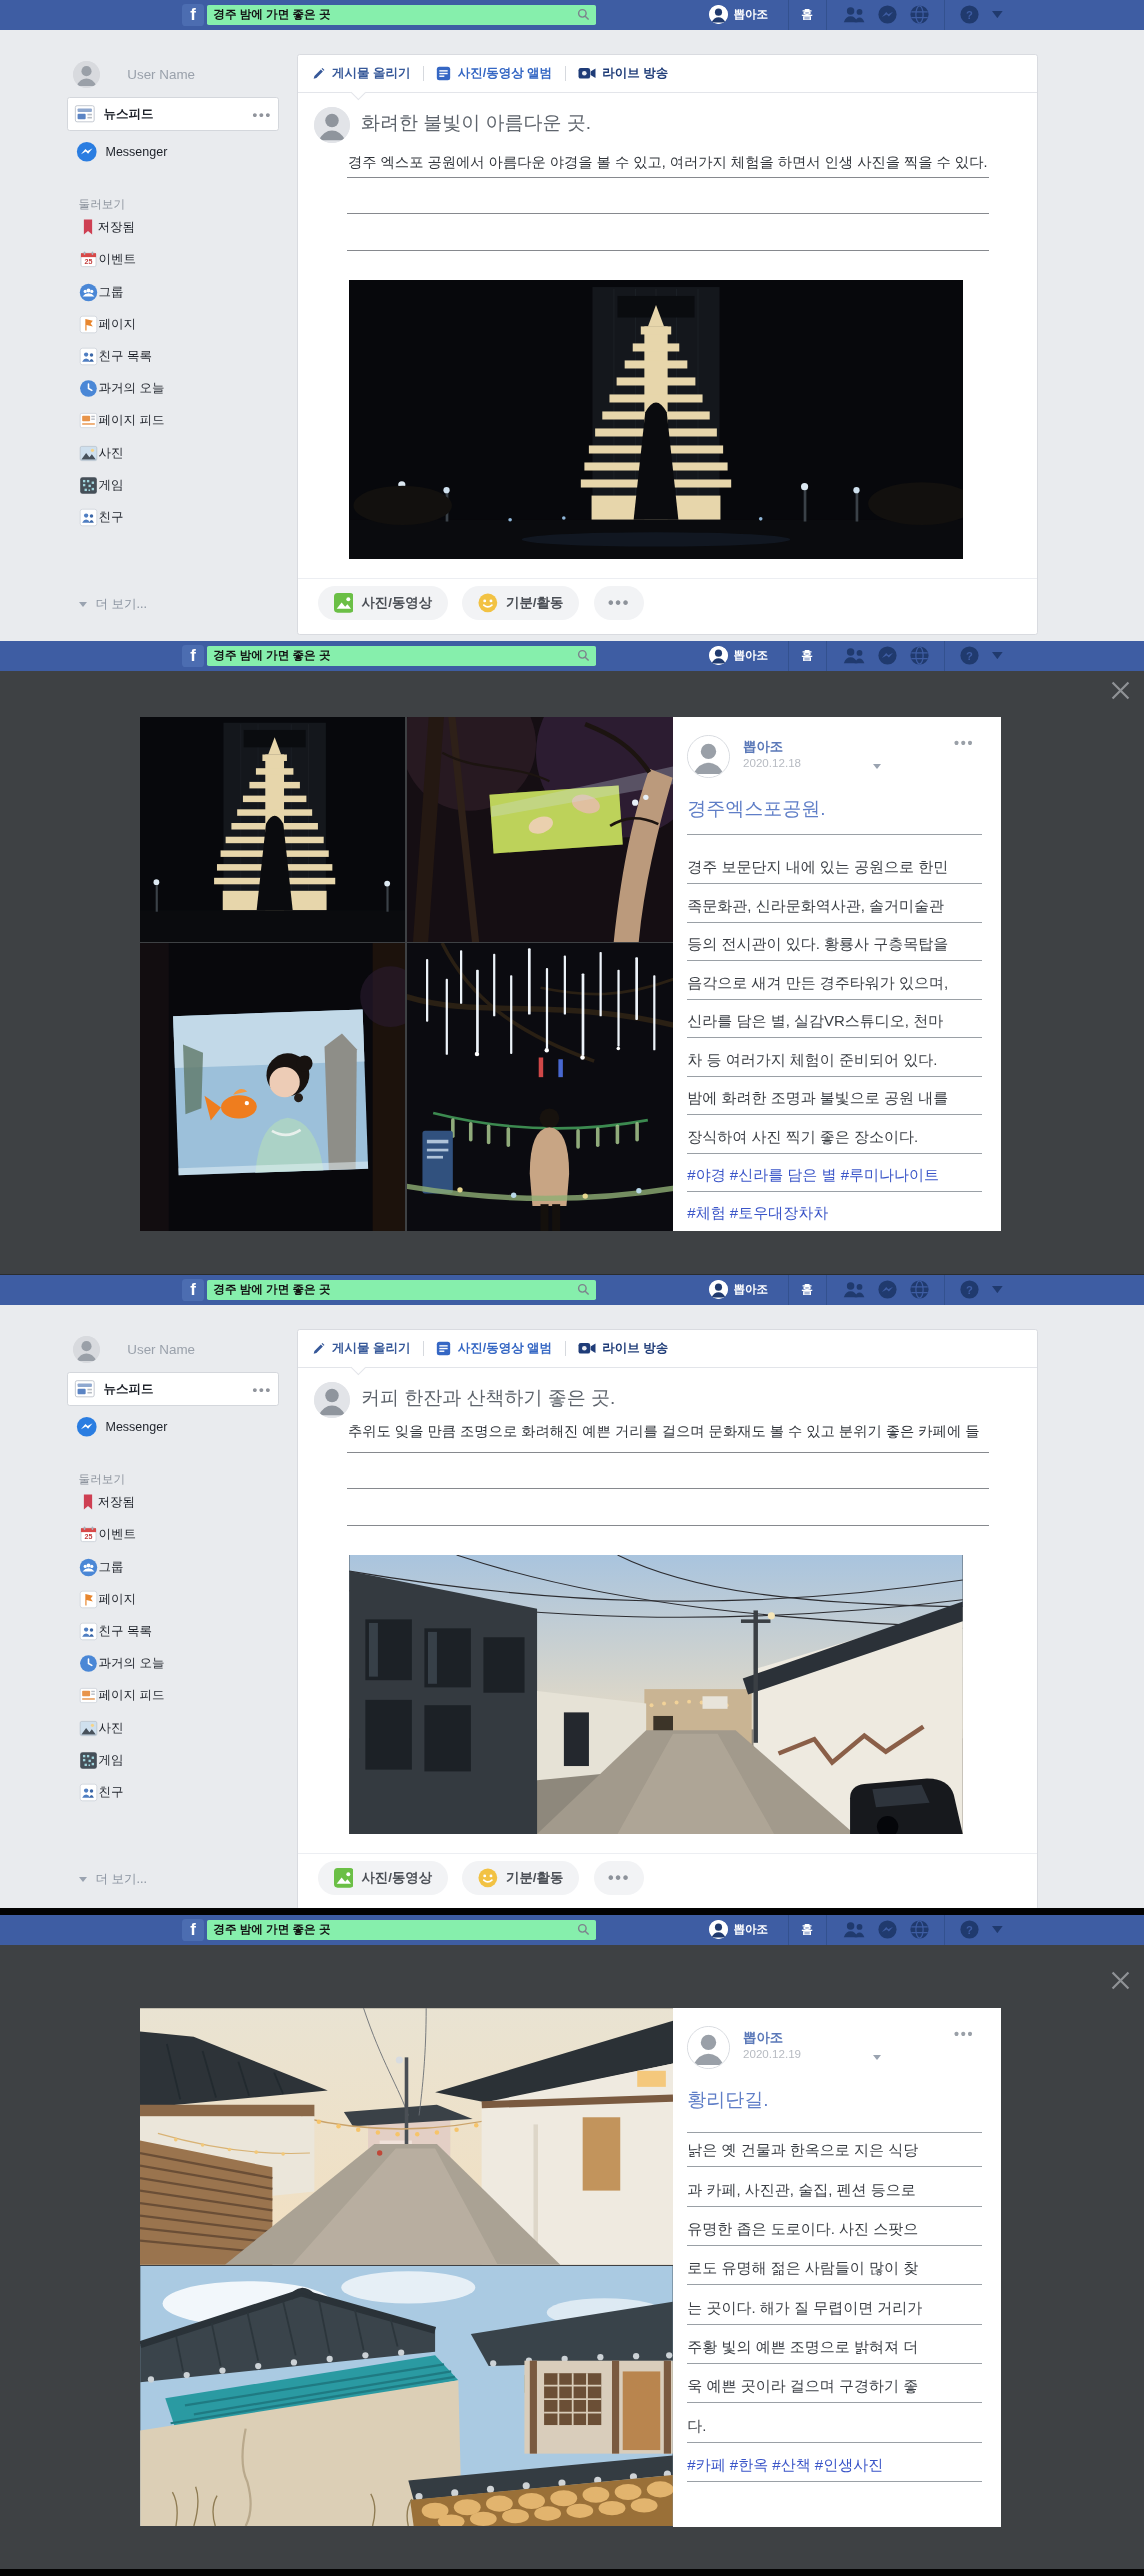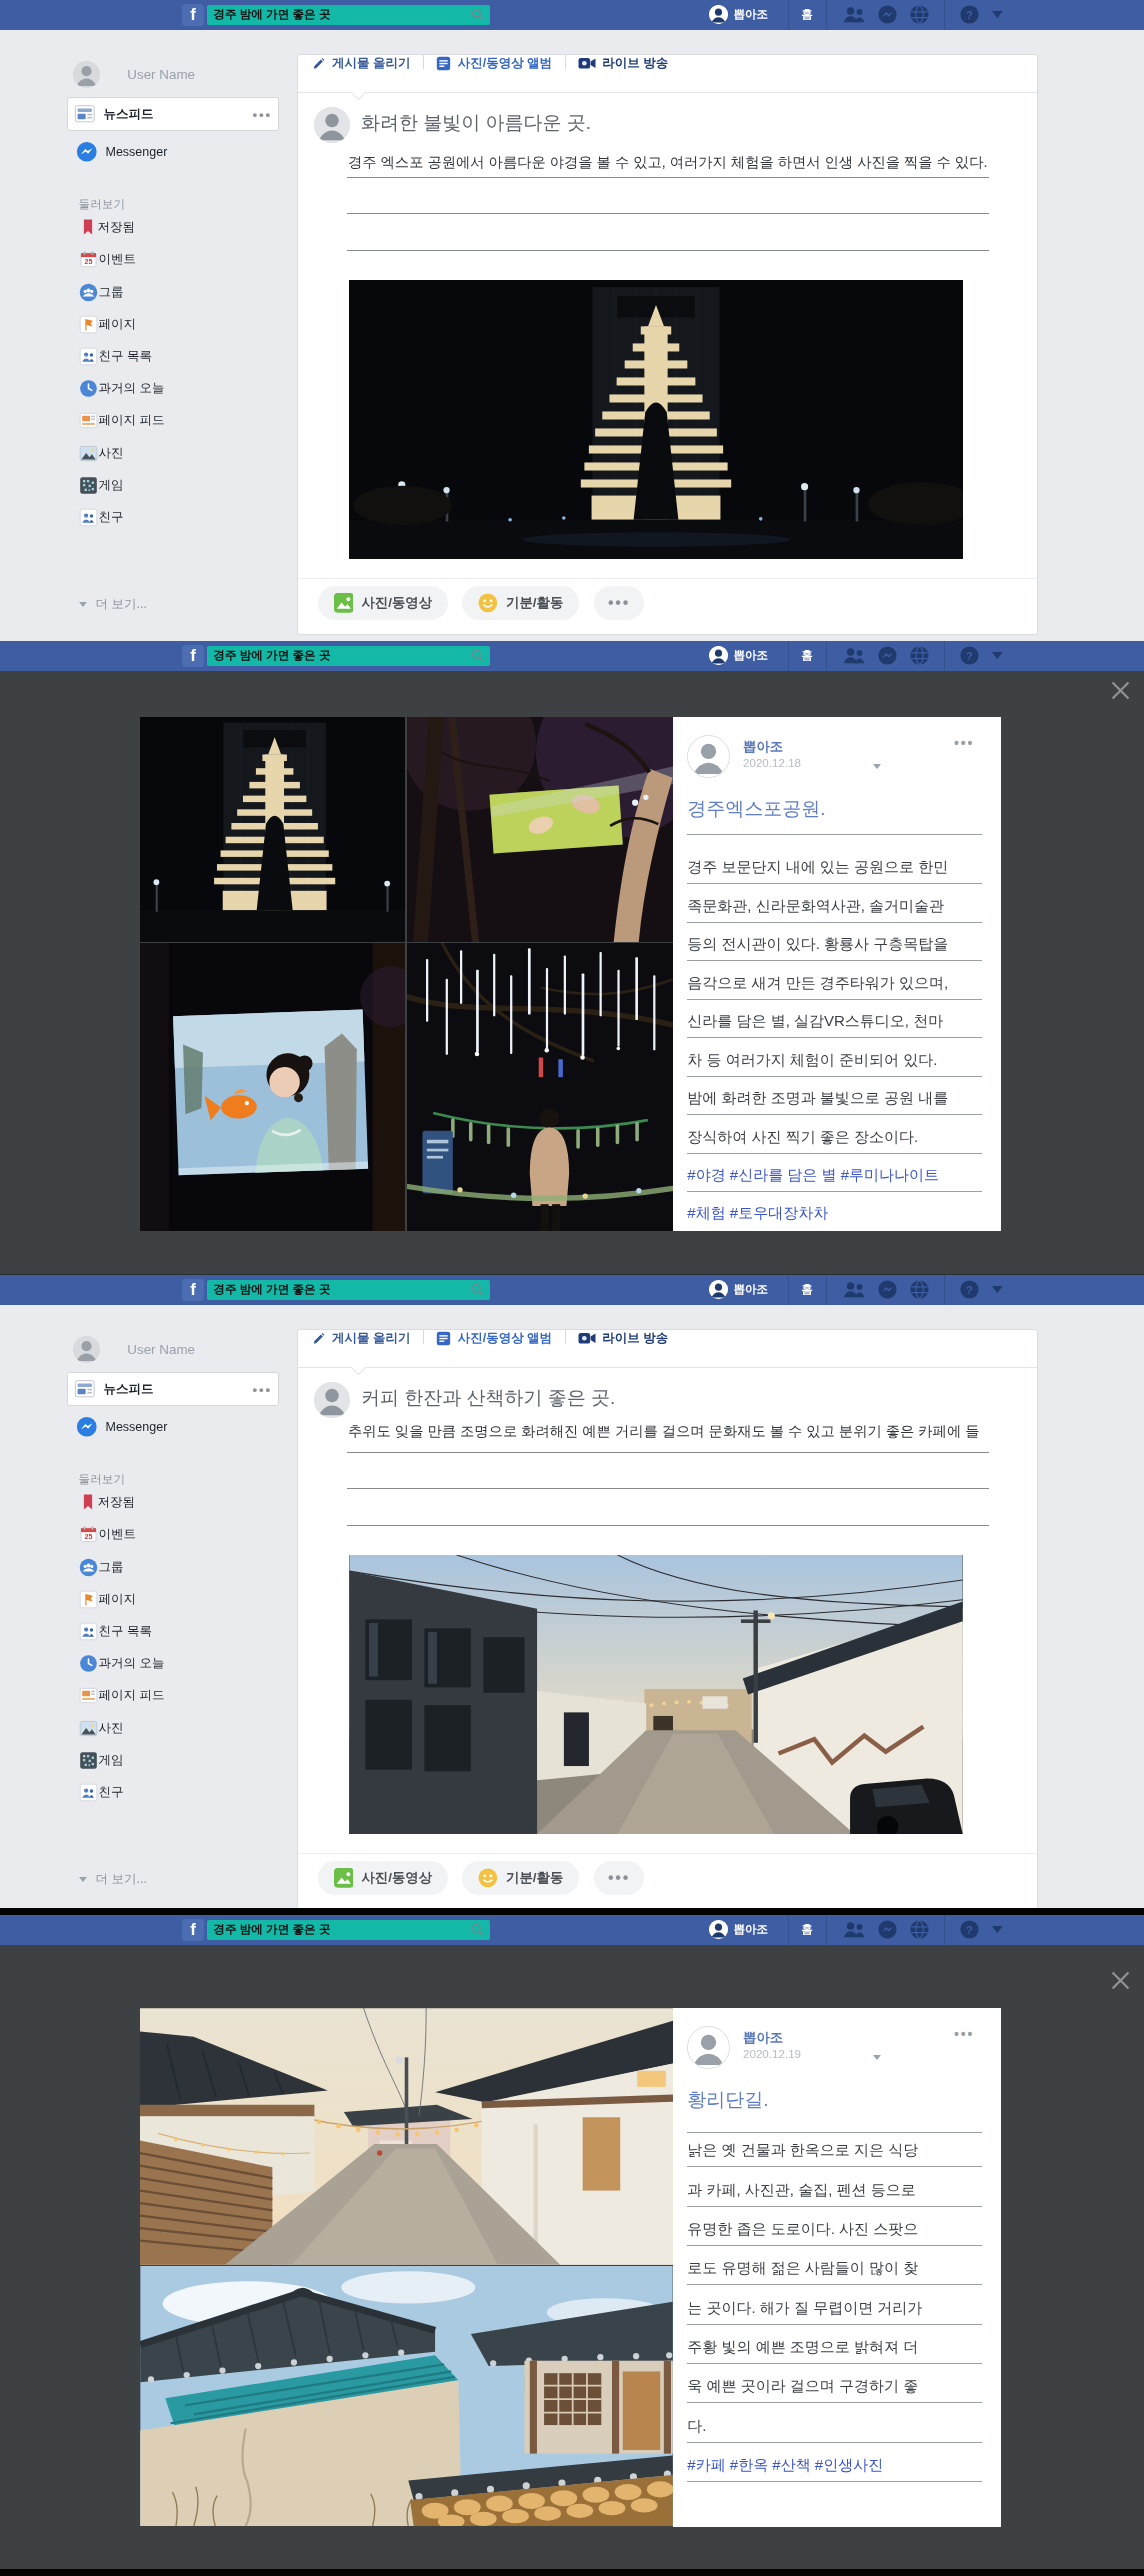--- a/index.html
+++ b/index.html
@@ -3,21 +3,21 @@
 <meta charset="utf-8">
 <style>
 html,body{margin:0;padding:0}
 body{width:1145px;height:2576px;position:relative;background:#2a2c2e;font-family:"Liberation Sans",sans-serif}
 .s{position:absolute;left:0;width:1145px;overflow:hidden}
 .light{background:#e9ebee}
 .dark{background:#3e4144}
 
 .bar{position:absolute;top:0;left:0;width:100%;height:29.5px;background:#3e5da3}
 .fblogo{position:absolute;left:182px;top:3.6px;width:22.4px;height:22.4px;border-radius:3.6px;background:#4c6db1;color:#fff;font-weight:bold;font-size:17px;text-align:center;line-height:21.5px}
-.srch{position:absolute;left:207px;top:4.5px;width:283px;height:20.6px;background:#14b8a6;border-radius:1.8px}
+.srch{position:absolute;left:207px;top:4.5px;width:389px;height:20.6px;background:#86efac;border-radius:1.8px}
 .srchin{position:absolute;left:0;top:0;width:100%;height:100%;border:0;background:transparent;font:bold 11.6px "Liberation Sans",sans-serif;padding:0 23px 0 6.3px;color:#141414;outline:none;box-sizing:border-box}
 .mag{position:absolute;right:6.3px;top:3.6px}
 .navr{position:absolute;left:709px;top:0;height:29.5px;display:flex;align-items:center}
 .navatar{width:19px;height:19px;border-radius:50%;background:#fff;overflow:hidden;display:inline-flex}
 .navname{color:#fff;font-size:11.6px;font-weight:bold;margin:0 10.7px 0 5.4px}
 .navhome{color:#fff;font-size:11.6px;font-weight:bold;margin:0 3.6px}
 .navdiv{width:0.9px;height:29.5px;background:#33518f;margin:0 9px}
 .navico{margin:0 6.3px;display:flex;align-items:center}
 
 .sb{position:absolute;left:67px;top:61px;width:215px;height:501px}
@@ -29,21 +29,21 @@
 .nfdots{margin-left:auto;color:#90949c;font-weight:bold;letter-spacing:1.8px;font-size:13.4px}
 .nfdots::before{content:"•••"}
 .sbmsgr{position:absolute;left:9px;top:75px;display:flex;align-items:center;gap:8px;height:32px}
 .sblabel{font-size:12.5px;color:#1d2129}
 .explore{position:absolute;left:11.6px;top:136px;font-size:11.6px;color:#8d949e}
 .sbrow{position:absolute;left:11.6px;height:32px;display:flex;align-items:center;gap:1px;width:201px}
 .seemore{position:absolute;left:11.6px;top:535px;display:flex;align-items:center;gap:9px;color:#8a93a0;font-size:12.5px}
 .smcaret{width:0;height:0;border-left:4.5px solid transparent;border-right:4.5px solid transparent;border-top:5.4px solid #9aa3b0}
 
 .card{position:absolute;left:297px;top:54px;width:741px;height:581px;background:#fff;border:0.9px solid #d9dbe0;border-radius:2.7px;box-sizing:border-box}
-.tabs{position:absolute;left:0;top:0;width:100%;height:38px;border-bottom:0.9px solid #e3e5ea;display:flex;align-items:flex-start;padding-left:14.3px;box-sizing:border-box}
+.tabs{position:absolute;left:0;top:0;width:100%;height:38px;border-bottom:0.9px solid #e3e5ea;display:flex;align-items:center;padding-left:14.3px;box-sizing:border-box}
 .tab{display:flex;align-items:center;gap:6.3px;font-size:12.5px;font-weight:bold}
 .tab.post{color:#365899}.tab.album{color:#3567c4}.tab.live{color:#1f3c78}
 .tdiv{width:0.9px;height:14.3px;background:#d6d9de;margin:0 12.5px}
 .notch{position:absolute;left:55px;top:32px;width:9.8px;height:9.8px;background:#fff;border-right:0.9px solid #e3e5ea;border-bottom:0.9px solid #e3e5ea;transform:rotate(45deg)}
 .pavatar{position:absolute;left:16px;top:52px;width:36px;height:36px;border-radius:50%;overflow:hidden;background:#e2e4e8}
 .ptitle{position:absolute;left:63px;top:55px;font-size:19px;color:#5e646c;white-space:nowrap}
 .pbody{position:absolute;left:50px;width:640px;font-size:14.3px;color:#30343a;white-space:nowrap;overflow:hidden;height:21.5px}
 .rule{position:absolute;left:49px;width:642px;border-bottom:0.9px solid #86898e}
 .photo{position:absolute;left:51px;top:225px;width:614px;height:279px;overflow:hidden;background:#000}
 .brdiv{position:absolute;left:0;top:523px;width:100%;border-top:0.9px solid #eceef2}

